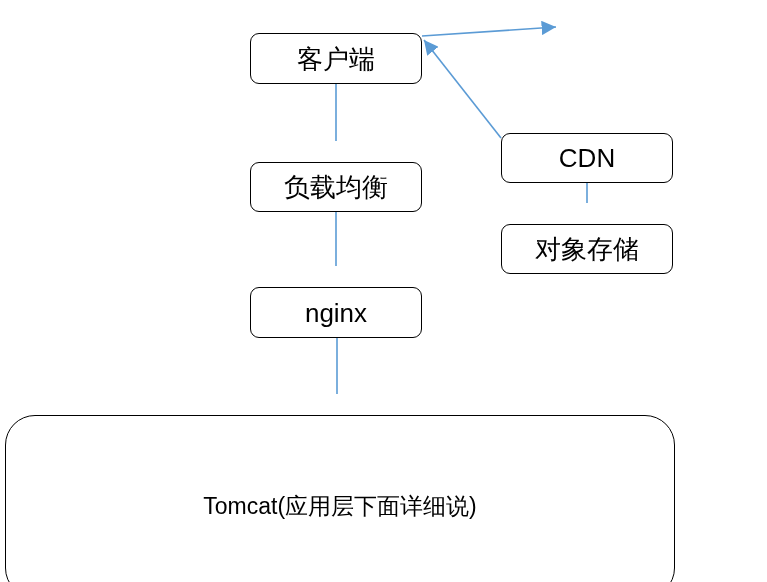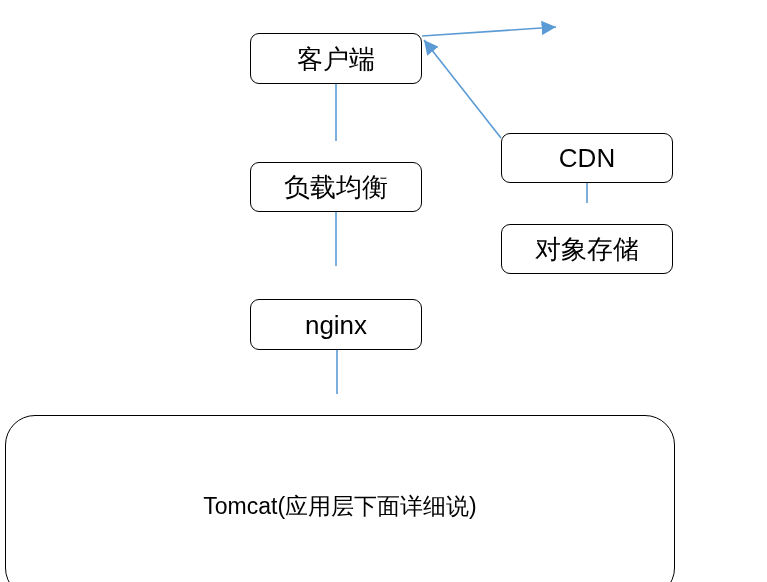--- a/index.html
+++ b/index.html
@@ -41,21 +41,21 @@
   .node span {
     white-space: nowrap;
     line-height: 1;
   }
   
   #node-client        { left: 250px; top: 12px;  width: 172px; height: 51px; }
   #node-dns           { left: 557px; top: 3px;   width: 208px; height: 50px; }
   #node-cdn           { left: 501px; top: 112px; width: 172px; height: 50px; }
   #node-object-storage{ left: 501px; top: 203px; width: 172px; height: 50px; }
   #node-load-balancer { left: 250px; top: 141px; width: 172px; height: 50px; }
-  #node-nginx         { left: 250px; top: 278px; width: 172px; height: 51px; }
+  #node-nginx         { left: 250px; top: 266px; width: 172px; height: 51px; }
   #node-tomcat        { left: 5px;   top: 394px; width: 670px; height: 183px; }
 </style>
 </head>
 <body>
 
 <div class="canvas">
 
   <svg class="edges" width="767" height="582" viewBox="0 0 767 582" xmlns="http://www.w3.org/2000/svg">
     <defs>
       <marker id="arrowhead" viewBox="0 0 10 10" refX="10" refY="5" markerWidth="9" markerHeight="9" orient="auto">

